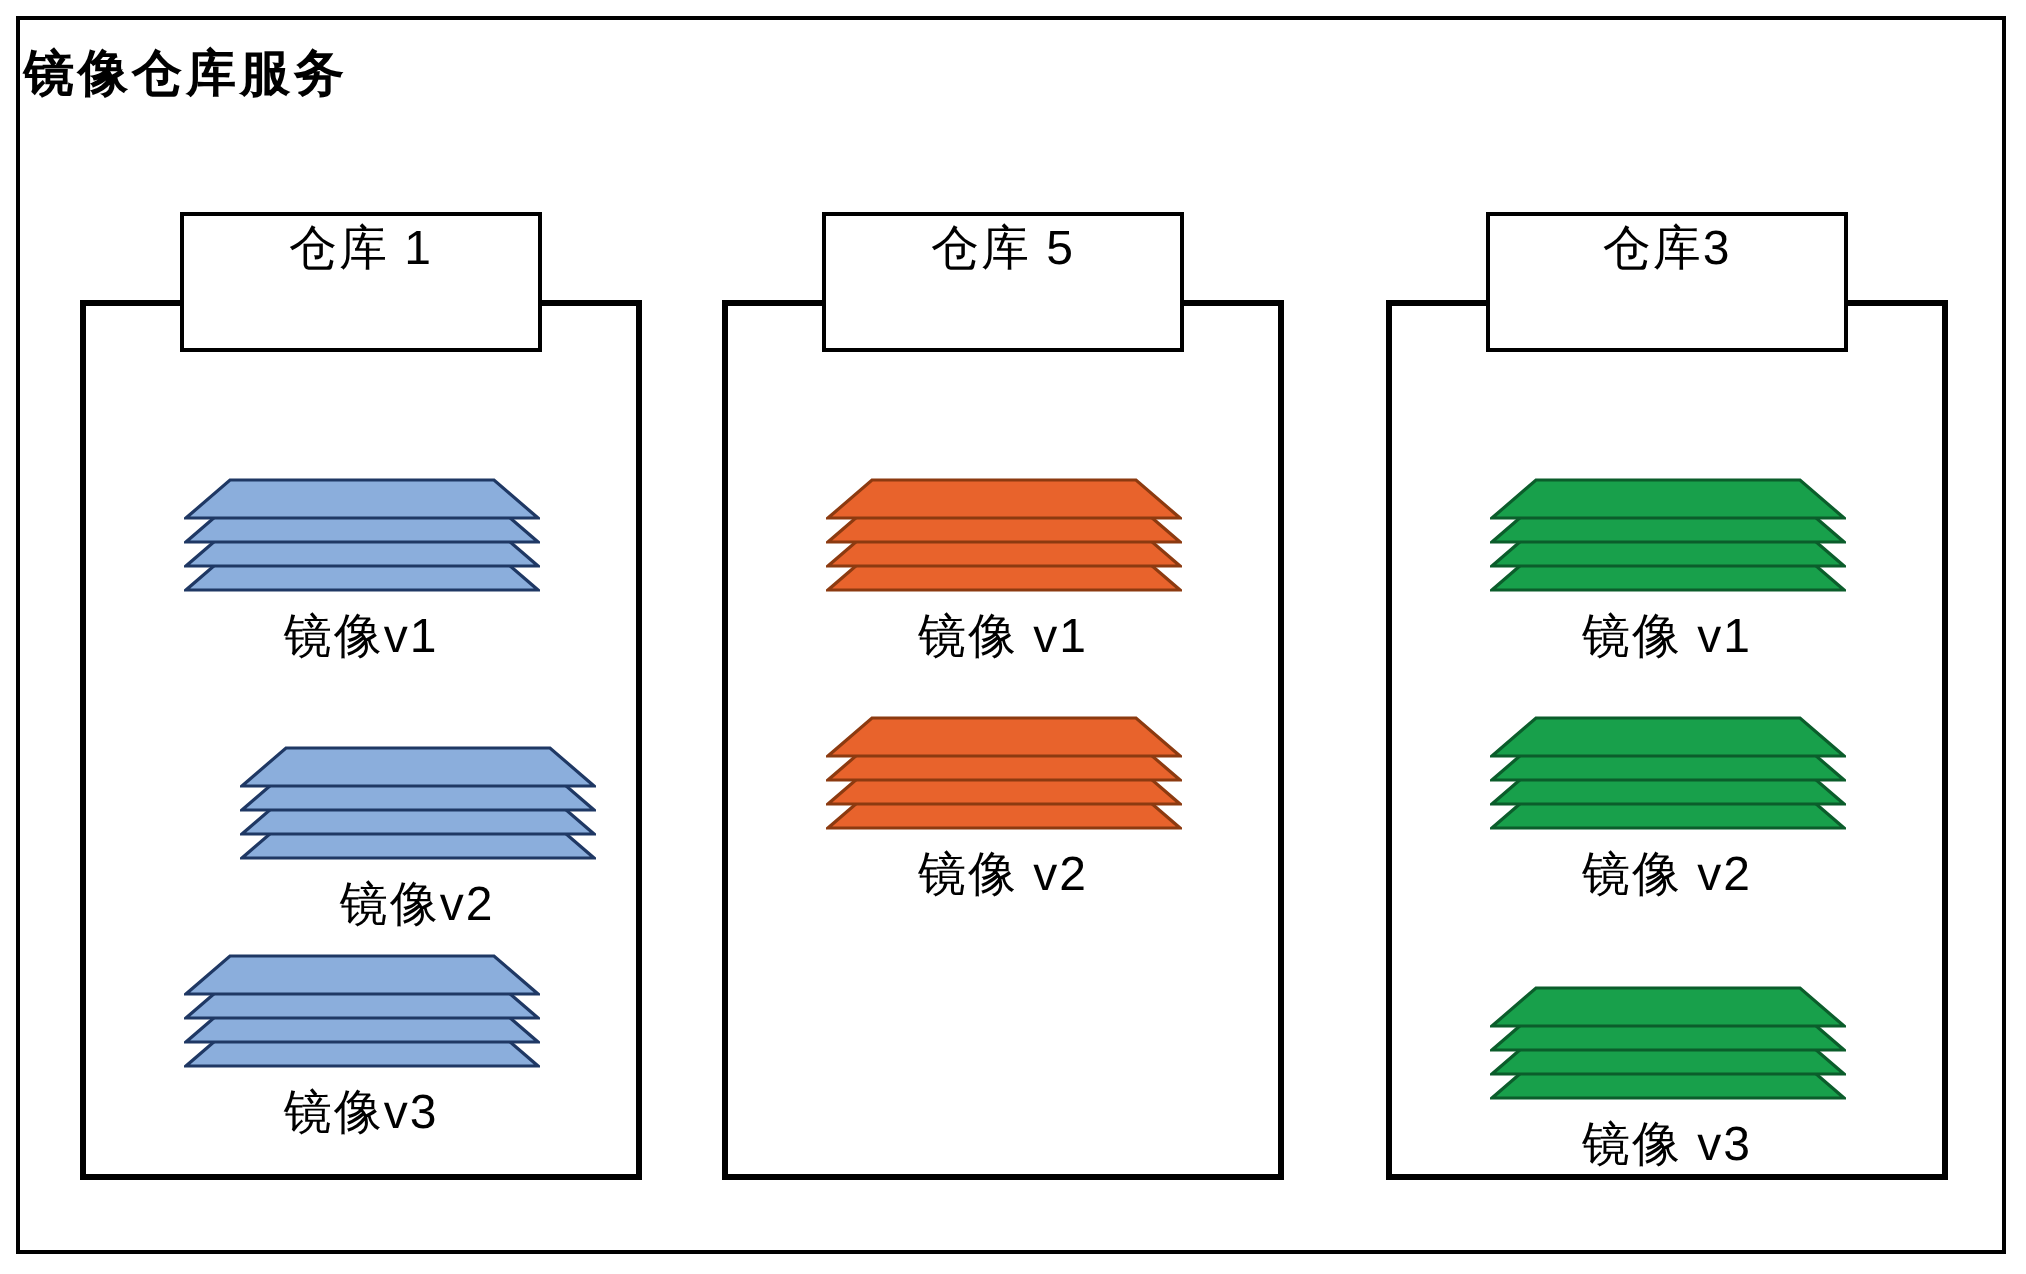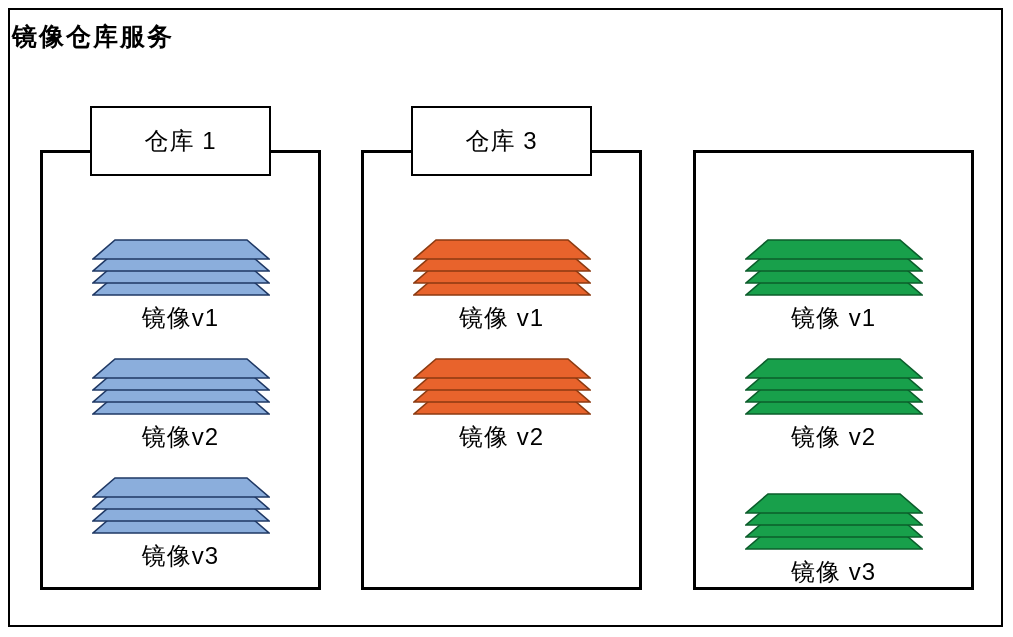--- a/index.html
+++ b/index.html
@@ -16,21 +16,21 @@
     font-size:25px;letter-spacing:2px;font-weight:700;padding-left:12px;
   }
   .warehouse{position:absolute;top:106px;width:281px;height:484px;}
   .wh-box{
     position:absolute;left:0;top:44px;width:281px;height:440px;
     border:3px solid #000;box-sizing:border-box;background:#ffffff;
   }
   .wh-labelbox{
     position:absolute;left:50px;top:0;width:181px;height:70px;
     border:2px solid #000;box-sizing:border-box;background:#ffffff;
-    display:flex;align-items:center;justify-content:center;z-index:2;
+    display:flex;align-items:flex-start;justify-content:center;z-index:2;
   }
   .wh-labelbox span{font-size:24px;letter-spacing:1px;}
   .stack-group{
     position:absolute;left:0;width:100%;
     display:flex;flex-direction:column;align-items:center;
   }
   .stack-label{margin-top:5px;font-size:24px;letter-spacing:1px;}
   svg.layer-stack{display:block;}
 </style>
 </head>
@@ -44,21 +44,21 @@
         <div class="wh-box">
           <div class="stack-group" style="top: 86px;">
             <svg class="layer-stack" width="178" height="58">
               <polygon points="23,37 155,37 177,56 1,56" fill="#8BAEDC" stroke="#1F3864" stroke-width="1.6"></polygon>
               <polygon points="23,25 155,25 177,44 1,44" fill="#8BAEDC" stroke="#1F3864" stroke-width="1.6"></polygon>
               <polygon points="23,13 155,13 177,32 1,32" fill="#8BAEDC" stroke="#1F3864" stroke-width="1.6"></polygon>
               <polygon points="23,1 155,1 177,20 1,20" fill="#8BAEDC" stroke="#1F3864" stroke-width="1.6"></polygon>
             </svg>
             <div class="stack-label">镜像v1</div>
           </div>
-          <div class="stack-group" style="top: 205px;">
+          <div class="stack-group" style="top: 220px; margin-left: 28px;">
             <svg class="layer-stack" width="178" height="58">
               <polygon points="23,37 155,37 177,56 1,56" fill="#8BAEDC" stroke="#1F3864" stroke-width="1.6"></polygon>
               <polygon points="23,25 155,25 177,44 1,44" fill="#8BAEDC" stroke="#1F3864" stroke-width="1.6"></polygon>
               <polygon points="23,13 155,13 177,32 1,32" fill="#8BAEDC" stroke="#1F3864" stroke-width="1.6"></polygon>
               <polygon points="23,1 155,1 177,20 1,20" fill="#8BAEDC" stroke="#1F3864" stroke-width="1.6"></polygon>
             </svg>
             <div class="stack-label">镜像v2</div>
           </div>
           <div class="stack-group" style="top: 324px; justify-content: flex-end;">
             <svg class="layer-stack" width="178" height="58">
@@ -89,21 +89,21 @@
             <svg class="layer-stack" width="178" height="58">
               <polygon points="23,37 155,37 177,56 1,56" fill="#E8632C" stroke="#8C3A10" stroke-width="1.6"></polygon>
               <polygon points="23,25 155,25 177,44 1,44" fill="#E8632C" stroke="#8C3A10" stroke-width="1.6"></polygon>
               <polygon points="23,13 155,13 177,32 1,32" fill="#E8632C" stroke="#8C3A10" stroke-width="1.6"></polygon>
               <polygon points="23,1 155,1 177,20 1,20" fill="#E8632C" stroke="#8C3A10" stroke-width="1.6"></polygon>
             </svg>
             <div class="stack-label">镜像 v2</div>
           </div>
         </div>
         <div class="wh-labelbox">
-          <span>仓库 3</span>
+          <span>仓库 5</span>
         </div>
       </div>
       <div class="warehouse" style="left: 693px;">
         <div class="wh-box">
           <div class="stack-group" style="top: 86px;">
             <svg class="layer-stack" width="178" height="58">
               <polygon points="23,37 155,37 177,56 1,56" fill="#18A04B" stroke="#0B5D2B" stroke-width="1.6"></polygon>
               <polygon points="23,25 155,25 177,44 1,44" fill="#18A04B" stroke="#0B5D2B" stroke-width="1.6"></polygon>
               <polygon points="23,13 155,13 177,32 1,32" fill="#18A04B" stroke="#0B5D2B" stroke-width="1.6"></polygon>
               <polygon points="23,1 155,1 177,20 1,20" fill="#18A04B" stroke="#0B5D2B" stroke-width="1.6"></polygon>
@@ -122,15 +122,18 @@
           <div class="stack-group" style="top: 340px;">
             <svg class="layer-stack" width="178" height="58">
               <polygon points="23,37 155,37 177,56 1,56" fill="#18A04B" stroke="#0B5D2B" stroke-width="1.6"></polygon>
               <polygon points="23,25 155,25 177,44 1,44" fill="#18A04B" stroke="#0B5D2B" stroke-width="1.6"></polygon>
               <polygon points="23,13 155,13 177,32 1,32" fill="#18A04B" stroke="#0B5D2B" stroke-width="1.6"></polygon>
               <polygon points="23,1 155,1 177,20 1,20" fill="#18A04B" stroke="#0B5D2B" stroke-width="1.6"></polygon>
             </svg>
             <div class="stack-label">镜像 v3</div>
           </div>
         </div>
+        <div class="wh-labelbox">
+          <span>仓库3</span>
+        </div>
       </div>
     </div>
 </div>
 
 </body></html>

